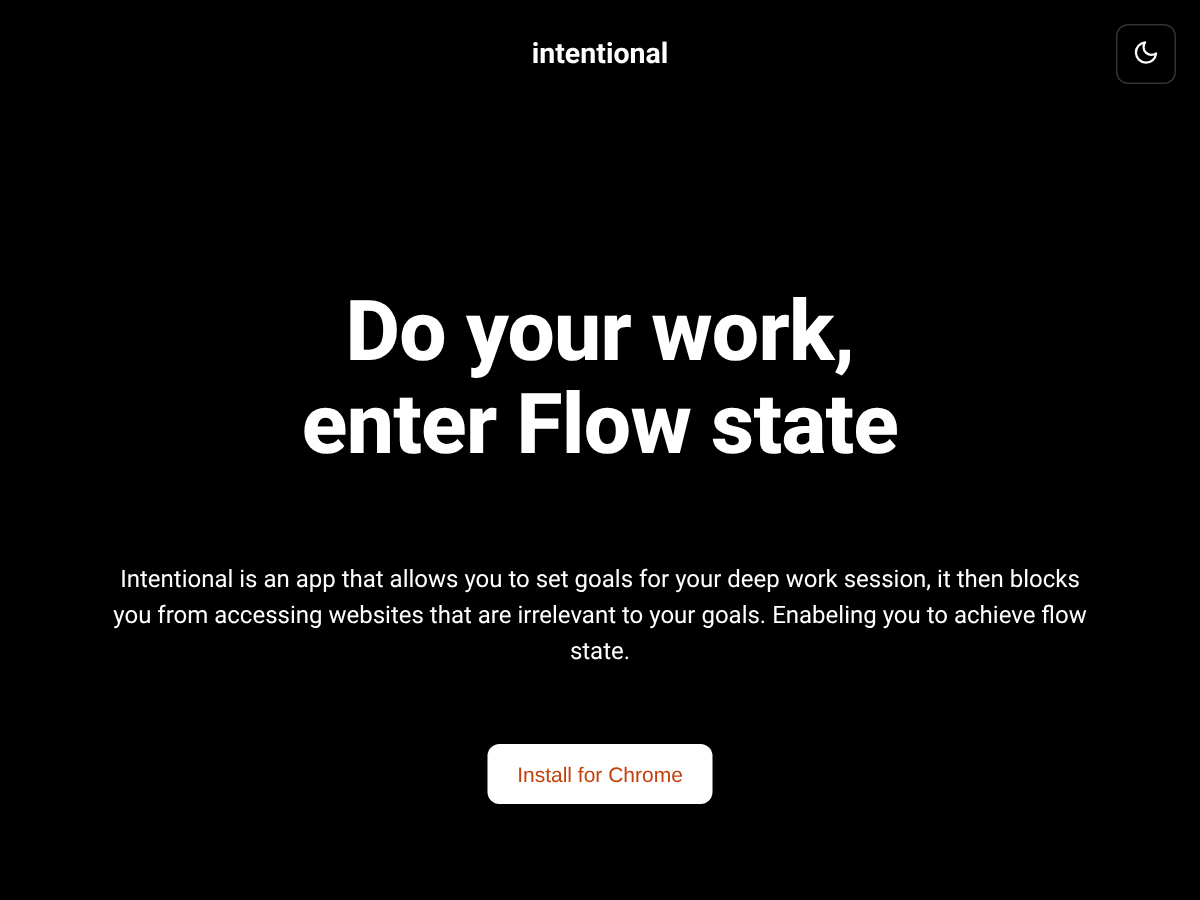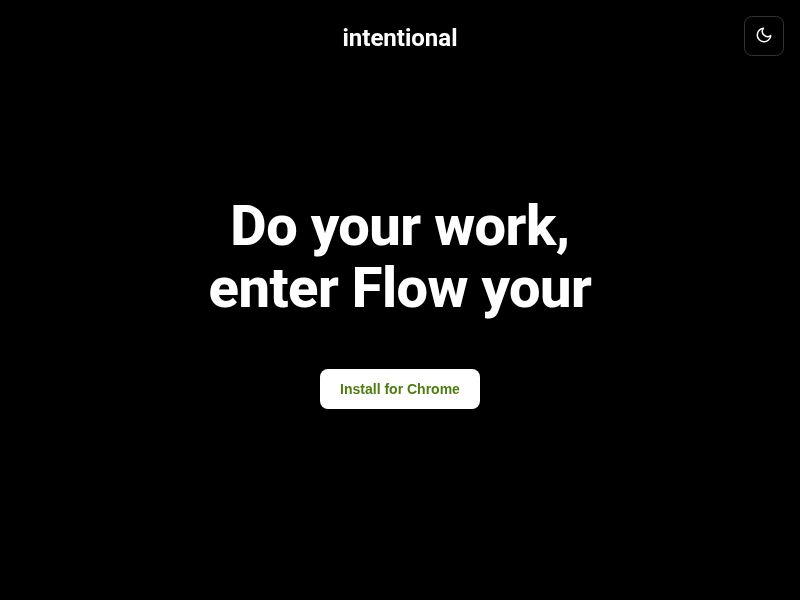--- a/index.html
+++ b/index.html
@@ -16,21 +16,21 @@
       overflow: hidden;
     }
     .header {
       position: relative;
       display: flex;
       justify-content: center;
       align-items: center;
       padding: 24px 16px;
     }
     .brand {
-      font-size: 24px;
+      font-size: 19px;
       font-weight: 700;
     }
     .theme-toggle {
       position: absolute;
       right: 16px;
       top: 16px;
       width: 40px;
       height: 40px;
       border-radius: 8px;
       border: 1px solid #333333;
@@ -63,23 +63,23 @@
       margin-left: auto;
       margin-right: auto;
     }
     .cta-wrap {
       margin-top: 50px;
       display: flex;
       justify-content: center;
     }
     .cta {
       background-color: #ffffff;
-      color: #4d7c0f;
+      color: #c2410c;
       font-size: 14px;
-      font-weight: 700;
+      font-weight: 400;
       padding: 12px 20px;
       border-radius: 8px;
       border: none;
       cursor: pointer;
     }
   </style>
 </head>
 <body>
 
 <header class="header">
@@ -89,18 +89,19 @@
       <svg viewBox="0 0 24 24" fill="none" stroke="#ffffff" stroke-width="2" stroke-linecap="round" stroke-linejoin="round">
         <path d="M21 12.79A9 9 0 1 1 11.21 3 7 7 0 0 0 21 12.79z"></path>
       </svg>
     </span>
   </button>
 </header>
 
 <main class="hero">
   <h1 class="headline">
     <span>Do your work,</span><br>
-    <span>enter Flow your</span>
+    <span>enter Flow state</span>
   </h1>
+  <p class="subtext">Intentional is an app that allows you to set goals for your deep work session, it then blocks you from accessing websites that are irrelevant to your goals. Enabeling you to achieve flow state.</p>
   <div class="cta-wrap">
     <button class="cta">Install for Chrome</button>
   </div>
 </main>
 
 </body></html>

